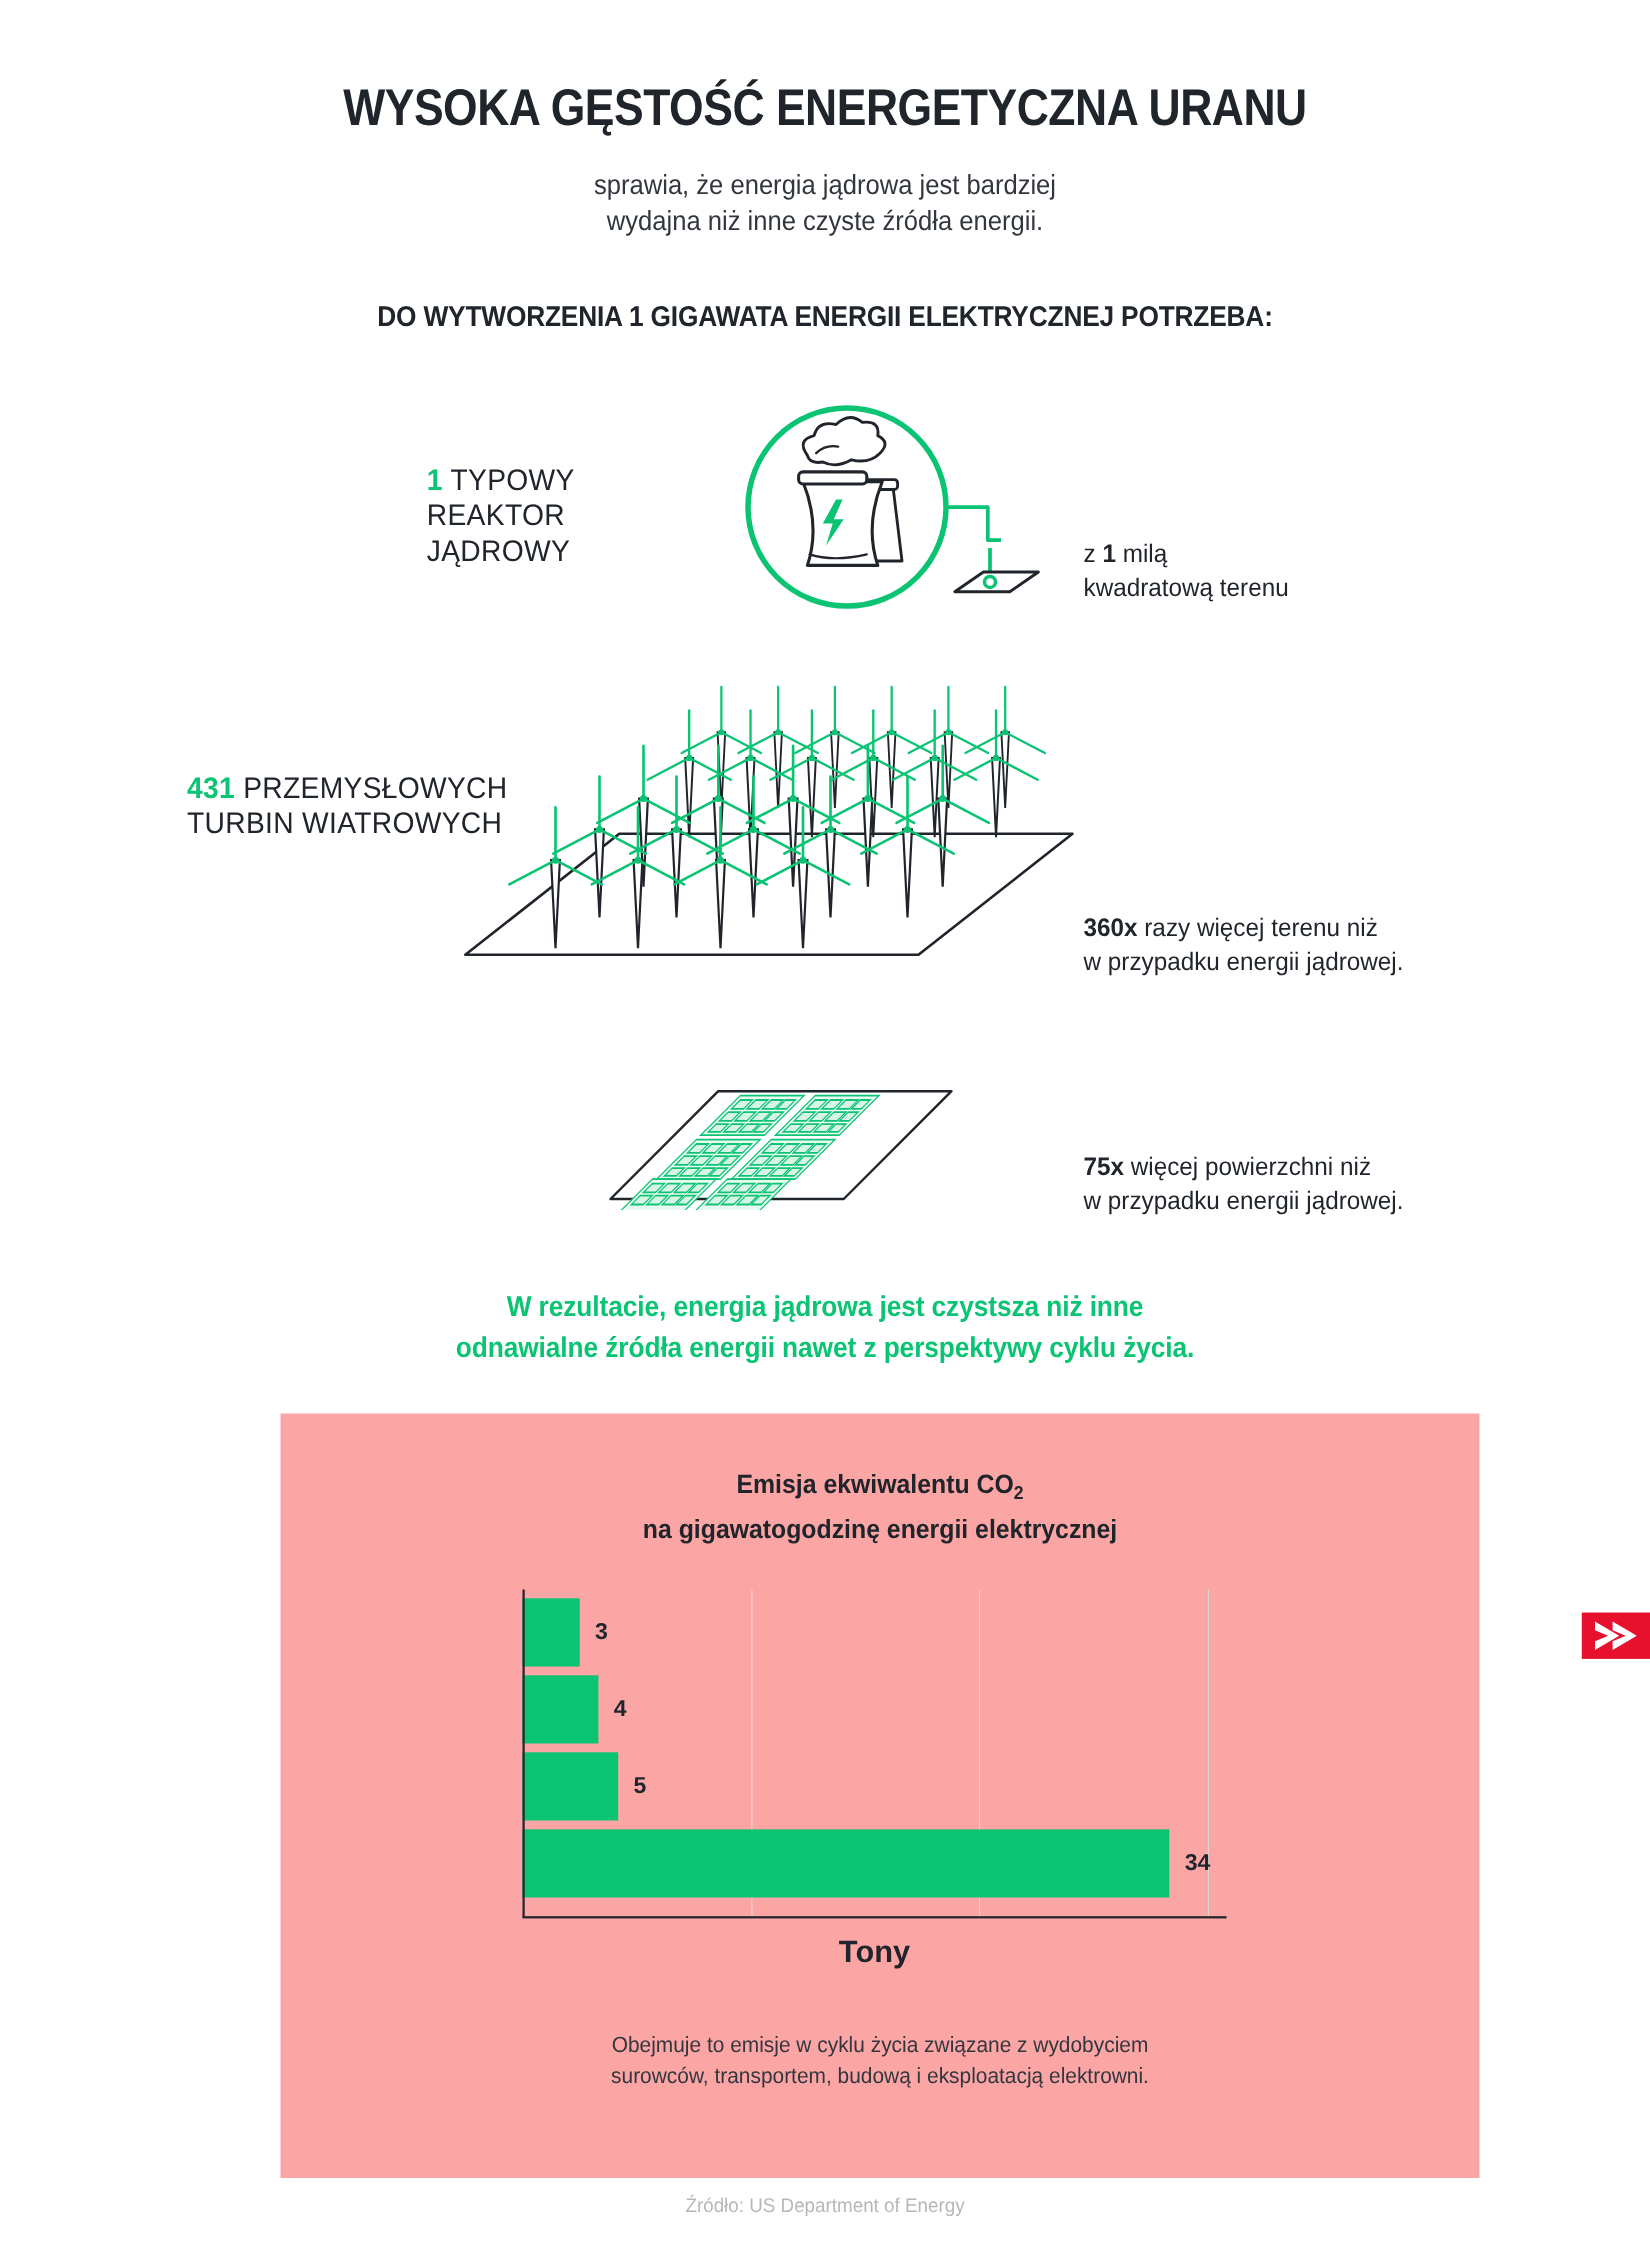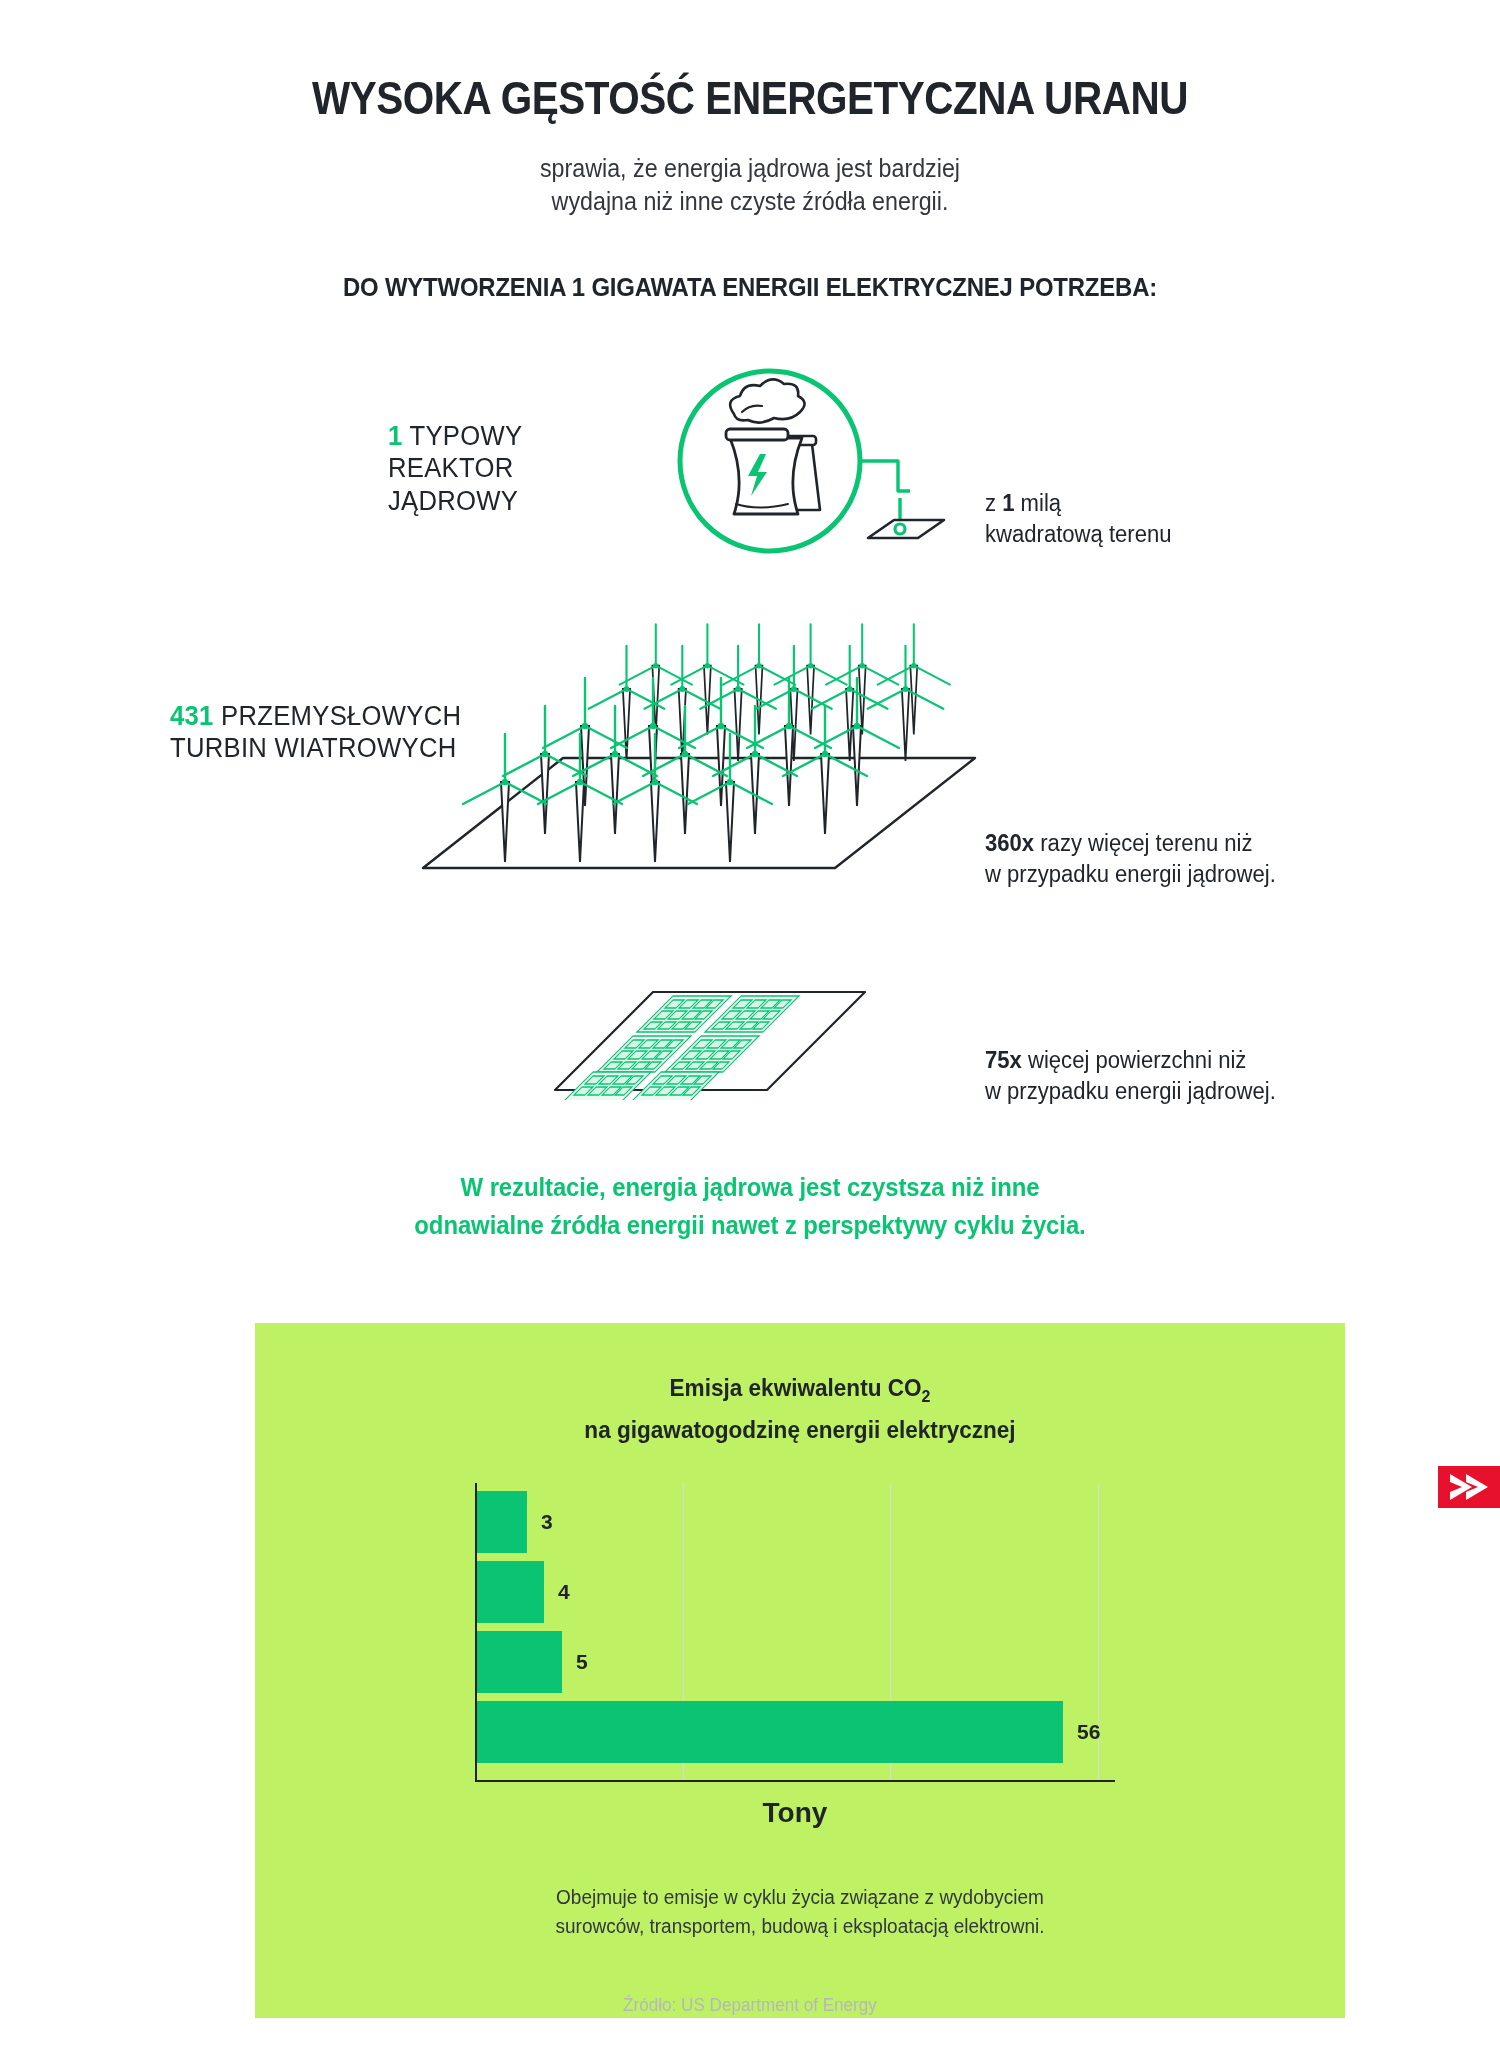--- a/index.html
+++ b/index.html
@@ -66,23 +66,23 @@
   
   .statement {
     position: absolute; top: 1168px; left: 0; width: 1500px;
     text-align: center; color: #0ac473; font-weight: 700;
     font-size: 26px; line-height: 38px; letter-spacing: -0.1px;
     transform: scaleX(0.92); transform-origin: center top;
   }
 
   
   .chart-card {
-    position: absolute; top: 1323px; left: 255px;
+    position: absolute; top: 1285px; left: 255px;
     width: 1090px; height: 695px;
-    background: #bef264;
+    background: #fca5a5;
   }
   .chart-title {
     position: absolute; top: 48px; left: 0; width: 1090px;
     text-align: center; font-size: 24px; font-weight: bold;
     line-height: 33px; color: #20242b;
     transform: scaleX(0.94); transform-origin: center top;
   }
   .chart-title sub { font-size: 17px; }
 
   .plot {
@@ -384,21 +384,21 @@
 
       <div class="bar-row" style="top:148px;">
 
         <div class="bar" style="width:87px;"></div>
         <div class="bar-value" style="left:101px;">5</div>
       </div>
 
       <div class="bar-row" style="top:218px;">
 
         <div class="bar" style="width:588px;"></div>
-        <div class="bar-value" style="left:602px;">56</div>
+        <div class="bar-value" style="left:602px;">34</div>
       </div>
 
       <div class="axis-y"></div>
       <div class="axis-x"></div>
       <div class="x-axis-title">Tony</div>
     </div>
 
     <div class="chart-footnote">
       <div>Obejmuje to emisje w cyklu życia związane z wydobyciem</div>
       <div>surowców, transportem, budową i eksploatacją elektrowni.</div>

